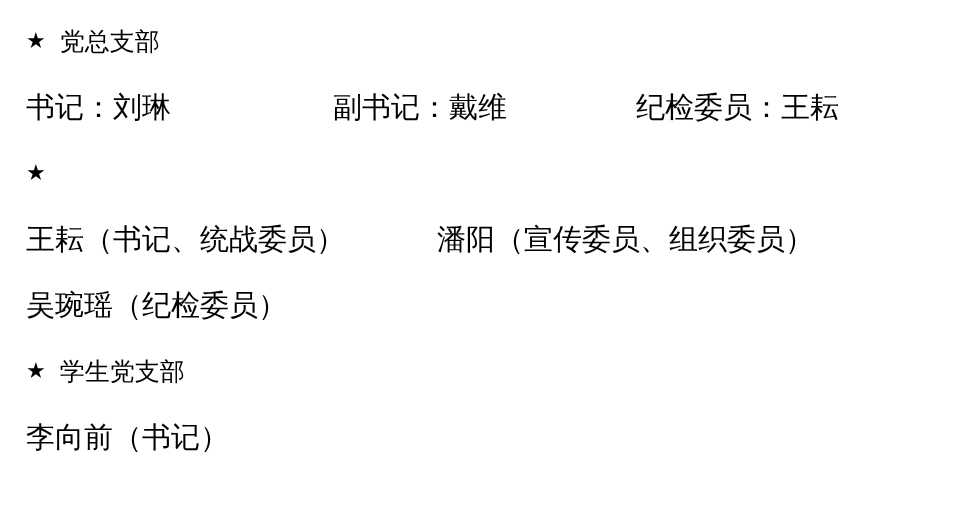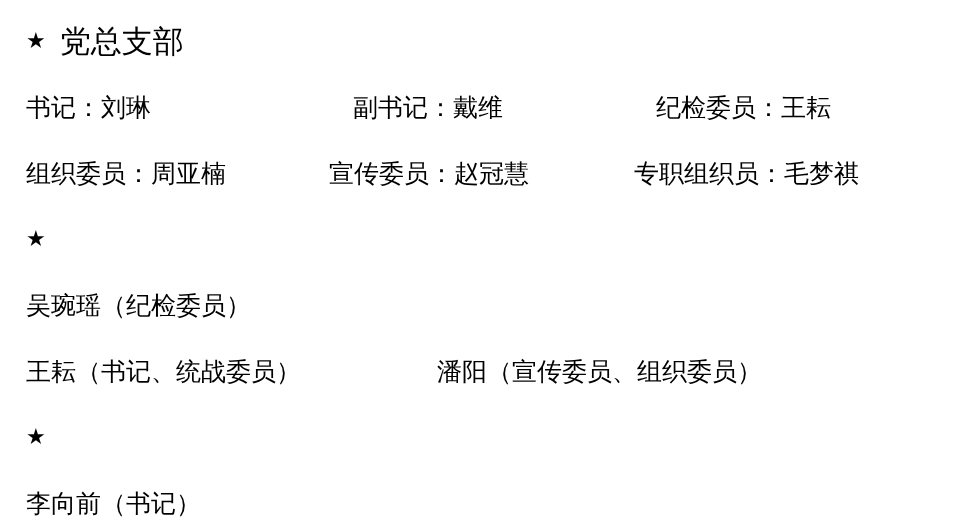--- a/index.html
+++ b/index.html
@@ -35,33 +35,33 @@
     white-space: pre;
   }
   .star {
     font-size: 22px;
     line-height: 1;
     margin-right: 14px;
     position: relative;
     top: 0px;
   }
   .heading-text {
-    font-size: 31px;
+    font-size: 25px;
   }
   .cols {
     display: flex;
     align-items: center;
     white-space: pre;
   }
   .col {
-    font-size: 25px;
+    font-size: 29px;
   }
   
   .c1 { width: 307px; }
-  .c2 { width: 303px; margin-left: 20px; }
+  .c2 { width: 303px; }
   .c3 { width: auto; font-family: Liberation Serif, serif; }
   .d1 { width: 303px; }
   .d2 { width: 305px; }
   .d3 { width: auto; }
   .pair1 { width: 411px; }
   .pair2 { width: auto; }
 </style>
 </head>
 <body>
 
@@ -71,40 +71,36 @@
     <span class="star">★</span>
     <span class="heading-text">党总支部</span>
   </div>
 
   <div class="line cols">
     <span class="col c1">书记：刘琳</span>
     <span class="col c2">副书记：戴维</span>
     <span class="col c3">纪检委员：王耘</span>
   </div>
 
-  <div class="line cols">
-    <span class="col d1">组织委员：周亚楠</span>
-    <span class="col d2">宣传委员：赵冠慧</span>
-    <span class="col d3">专职组织员：毛梦祺</span>
-  </div>
 
   <div class="line heading">
     <span class="star">★</span>
-  </div>
-
-  <div class="line">
-    <span class="col">吴琬瑶（纪检委员）</span>
   </div>
 
   <div class="line cols">
     <span class="col pair1">王耘（书记、统战委员）</span>
     <span class="col pair2">潘阳（宣传委员、组织委员）</span>
   </div>
 
+  <div class="line">
+    <span class="col">吴琬瑶（纪检委员）</span>
+  </div>
+
   <div class="line heading">
     <span class="star">★</span>
+    <span class="heading-text">学生党支部</span>
   </div>
 
   <div class="line">
     <span class="col">李向前（书记）</span>
   </div>
 
 </div>
 
 </body></html>

